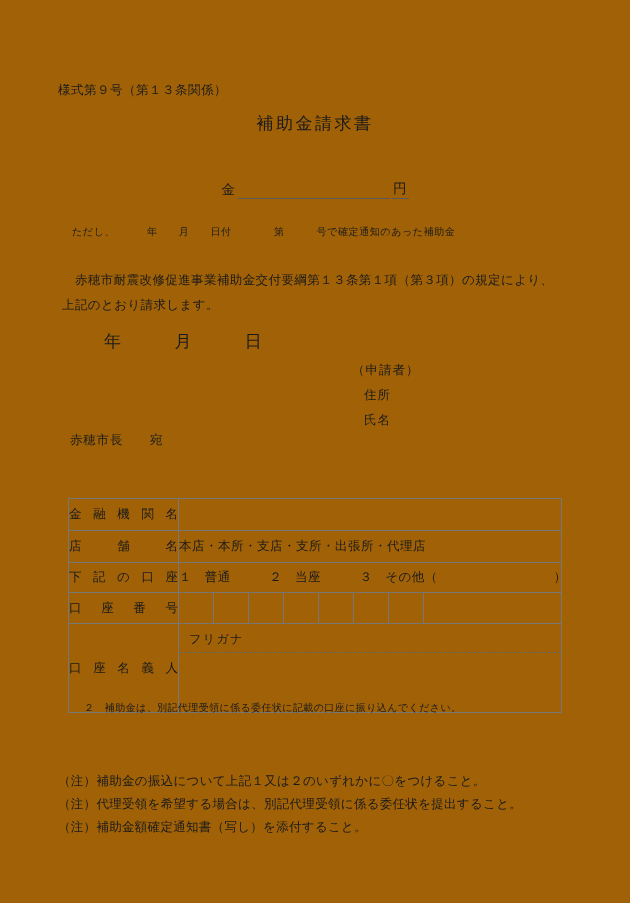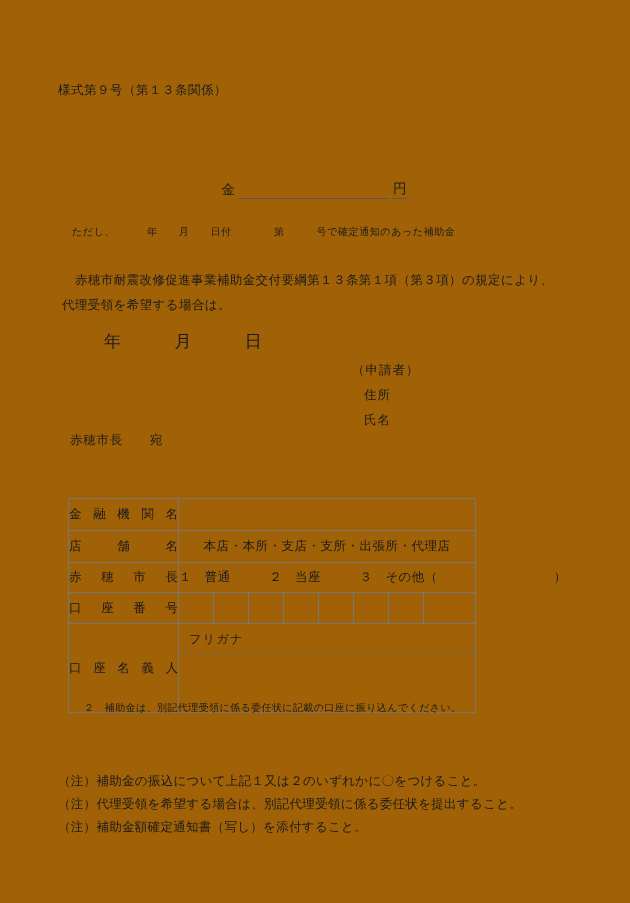--- a/index.html
+++ b/index.html
@@ -115,21 +115,21 @@
     font-size: 12.5px;
     letter-spacing: 0.4px;
     white-space: pre;
   }
 
   
   .bank-table {
     position: absolute;
     left: 68px;
     top: 498px;
-    width: 408px;
+    width: 494px;
     border-collapse: collapse;
     table-layout: fixed;
     font-size: 12.5px;
   }
   .bank-table td {
     border: 1px solid #777;
     padding: 0;
     vertical-align: middle;
   }
   .row-label {
@@ -144,21 +144,21 @@
     width: 100%;
     text-align: justify;
     text-align-last: justify;
     letter-spacing: 0;
   }
   .h32 { height: 32px; }
   .h30 { height: 30px; }
   .h88 { height: 88px; }
 
   .branch-cell {
-    text-align: center;
+    text-align: left;
     padding-right: 14px;
     letter-spacing: 0.5px;
   }
   .kind-cell {
     padding-left: 10px;
     letter-spacing: 0.4px;
     white-space: pre;
   }
 
   
@@ -205,30 +205,31 @@
   }
   .footnotes div { white-space: nowrap; }
 </style>
 </head>
 <body>
 
 <div class="page">
 
   <div class="abs form-no">様式第９号（第１３条関係）</div>
 
+  <div class="abs doc-title">補助金請求書</div>
 
   <div class="abs amount-row">
     <span class="amount-label">金</span>
     <span class="amount-rule"></span>
     <span class="amount-unit">円</span>
   </div>
 
   <div class="abs tadashi">ただし、　　　年　　月　　日付　　　　第　　　号で確定通知のあった補助金</div>
 
-  <div class="abs statement">赤穂市耐震改修促進事業補助金交付要綱第１３条第１項（第３項）の規定により、代理受領を希望する場合は。</div>
+  <div class="abs statement">赤穂市耐震改修促進事業補助金交付要綱第１３条第１項（第３項）の規定により、上記のとおり請求します。</div>
 
   <div class="abs date-line">年　　　月　　　日</div>
 
   <div class="abs applicant">
     <div>（申請者）</div>
     <div class="ind">住所</div>
     <div class="ind">氏名</div>
   </div>
 
   <div class="abs mayor">赤穂市長　　宛</div>
@@ -245,21 +246,21 @@
 
       <tr class="h32">
         <td class="row-label">
           <span>店舗名</span>
         </td>
         <td class="branch-cell">本店・本所・支店・支所・出張所・代理店</td>
       </tr>
 
       <tr class="h30">
         <td class="row-label">
-          <span>赤穂市長</span>
+          <span>下記の口座</span>
         </td>
         <td class="kind-cell">１　普通　　　２　当座　　　３　その他（　　　　　　　　　）</td>
       </tr>
 
       <tr class="h30">
         <td class="row-label">
           <span>口座番号</span>
         </td>
         <td>
           <div class="acct-inner">

